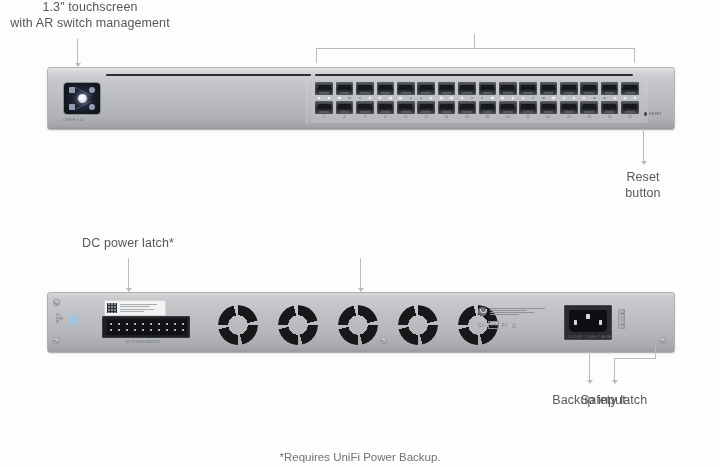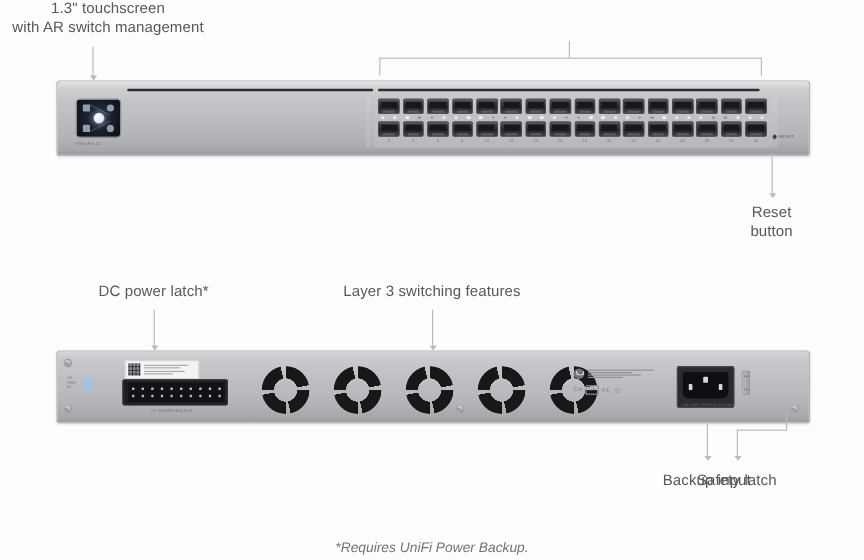--- a/index.html
+++ b/index.html
@@ -525,21 +525,20 @@
     border-bottom: 0.8px solid #82858a;
   }
 
   .footnote {
     position: absolute;
     left: 0; right: 0;
     top: 451px;
     text-align: center;
     font-size: 11.5px;
     color: #6f7276;
-    font-style: italic;
   }
 </style>
 </head>
 <body>
 
 <div class="stage">
 
   <div class="callout" style="left:0px; top:0px; width:180px;">1.3" touchscreen
 with AR switch management</div>
   <div class="vline" style="left:77px; top:39px; height:26px;"></div>
@@ -766,21 +765,20 @@
 
   <div class="vline" style="left:643px; top:128px; height:35px;"></div>
   <div class="arrowhead-down" style="left:641px; top:161px;"></div>
   <div class="callout" style="left:603px; top:170px; width:80px;">Reset
 button</div>
 
   <div class="callout" style="left:48px; top:236px; width:160px;">DC power latch*</div>
   <div class="vline" style="left:128px; top:258px; height:32px;"></div>
   <div class="arrowhead-down" style="left:126px; top:288px;"></div>
 
-  <div class="callout" style="left:258px; top:236px; width:204px;">Layer 3 switching features</div>
   <div class="vline" style="left:360px; top:258px; height:32px;"></div>
   <div class="arrowhead-down" style="left:358px; top:288px;"></div>
 
   <div class="back-panel">
 
     <div class="screw" style="left:5px; top:6px;"></div>
     <div class="screw" style="left:5px; top:44px;"></div>
     <div class="dc-side-text">DC
 PWR
 IN</div>

